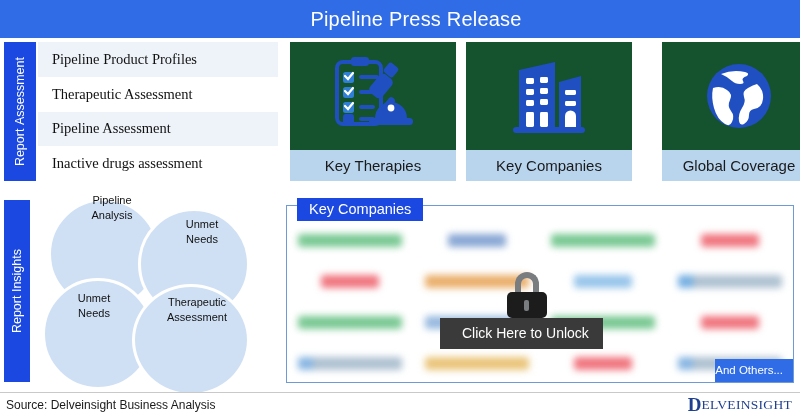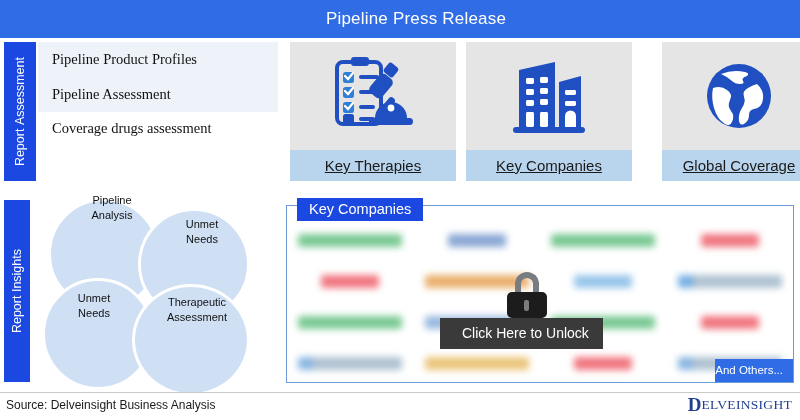--- a/index.html
+++ b/index.html
@@ -11,21 +11,21 @@
   }
   .page{position:relative;width:800px;height:420px;background:#fff;}
 
   
   .header{
     position:absolute;left:0;top:0;width:800px;height:38px;
     background:#2f6ce5;
     display:flex;align-items:center;justify-content:center;
   }
   .header-title{
-    color:#ffffff;font-size:17px;font-weight:400;letter-spacing:.2px;
+    color:#ffffff;font-size:20px;font-weight:400;letter-spacing:.2px;
     font-family:"Liberation Sans", sans-serif;
     margin-left:32px;
   }
 
   
   .vtab{
     position:absolute;background:#1a48e0;
     display:flex;align-items:center;justify-content:center;
   }
   .vtab-inner{
@@ -47,22 +47,22 @@
     padding-left:14px;font-size:14.5px;color:#111;
     background:#ffffff;
     font-family:Liberation Serif, serif;
   }
   .assess-row.alt{background:#eef3f9;}
 
   
   .cards{position:absolute;left:290px;top:42px;width:506px;height:139px;}
   .card{
     position:absolute;top:0;height:139px;
-    background:#e5e5e5;
-    display:flex;flex-direction:column;align-items:flex-start;text-decoration:underline;
+    background:#14532d;
+    display:flex;flex-direction:column;align-items:flex-start;
   }
   .card-1{left:0;width:166px;}
   .card-2{left:176px;width:166px;}
   .card-3{left:372px;width:154px;}
   .card-icon{
     flex:1;display:flex;align-items:center;justify-content:center;
     width:100%;
   }
   .card-label{
     width:100%;height:31px;background:#b9d5ee;
@@ -186,25 +186,28 @@
   <div class="vtab vtab-insights">
     <div class="vtab-inner">
       <span>Report Insights</span>
     </div>
   </div>
 
   <div class="assess-list">
     <div class="assess-row alt">
       <span>Pipeline Product Profiles</span>
     </div>
+    <div class="assess-row">
+      <span>Therapeutic Assessment</span>
+    </div>
     <div class="assess-row alt">
       <span>Pipeline Assessment</span>
     </div>
     <div class="assess-row">
-      <span>Coverage drugs assessment</span>
+      <span>Inactive drugs assessment</span>
     </div>
   </div>
 
   <div class="cards">
 
     <div class="card card-1">
       <div class="card-icon">
         <svg width="84" height="80" viewBox="0 0 84 80">
           <rect x="6" y="6" width="44" height="62" rx="6" fill="none" stroke="#1f4fc0" stroke-width="4"></rect>
           <rect x="20" y="1" width="18" height="9" rx="3" fill="#1f4fc0"></rect>

